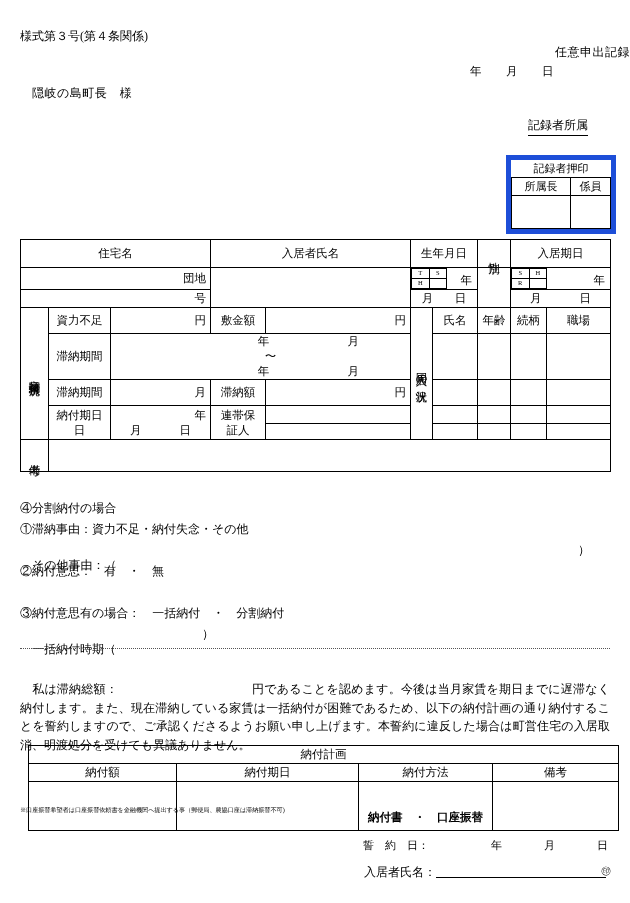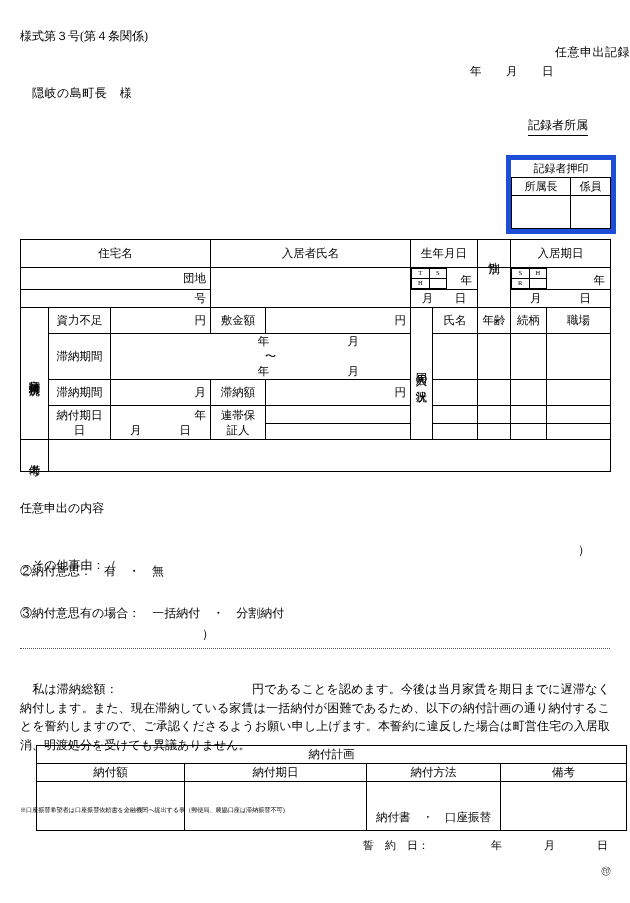--- a/index.html
+++ b/index.html
@@ -90,29 +90,29 @@
   }
   .para {
     position: absolute; left: 20px; width: 590px;
     font-size: 12px; line-height: 1.55;
     text-align: justify;
     text-justify: inter-ideograph;
   }
 
   
   .plan-table {
-    position: absolute; left: 36px; top: 745px;
+    position: absolute; left: 28px; top: 745px;
     width: 590px; border-collapse: collapse; table-layout: fixed;
   }
   .plan-table td {
     border: 1px solid #000; text-align: center; font-size: 11.5px;
     font-weight: normal; padding: 1px 0;
   }
   .plan-title { border-bottom: 1px solid #000; }
-  .plan-body td { height: 42px; vertical-align: bottom; padding-bottom: 5px; }
+  .plan-body td { height: 42px; vertical-align: bottom; padding-bottom: 5px; font-weight: bold; }
 
   .footnote {
     position: absolute; left: 20px; top: 806px;
     font-size: 6.2px; letter-spacing: -0.1px; white-space: nowrap;
   }
 
   .sig-date { position: absolute; left: 352px; top: 826px; font-size: 11px; white-space: pre; }
   .sig-name { position: absolute; left: 364px; top: 864px; font-size: 12px; }
   .sig-line {
     display: inline-block; border-bottom: 1px solid #000;
@@ -416,30 +416,34 @@
 
     <tr style="height:32px">
       <td class="ctr vcell">
         <div class="vtext">備考</div>
       </td>
       <td colspan="9" class="lft"></td>
     </tr>
   </tbody>
     </table>
 
-  <div class="btext" style="top:500px">任意申出の内容</div>
+  <div class="btext" style="top:500px">④分割納付の場合</div>
+  <div class="btext" style="top:521px">①滞納事由：資力不足・納付失念・その他</div>
 
   <div class="btext" style="top:542px">
     <span>その他事由：（</span>
   </div>
   <div class="btext" style="top:542px; left:578px">）</div>
 
   <div class="btext" style="top:563px">②納付意思：　有　・　無</div>
   <div class="btext" style="top:605px">③納付意思有の場合：　一括納付　・　分割納付</div>
 
+  <div class="btext" style="top:626px">
+    <span>一括納付時期（</span>
+  </div>
   <div class="btext" style="top:626px; left:202px">）</div>
 
   <div class="dotted" style="top:648px"></div>
 
 
   <div class="para" style="top:680px">　私は滞納総額：　　　　　　　　　　　円であることを認めます。今後は当月家賃を期日までに遅滞なく納付します。また、現在滞納している家賃は一括納付が困難であるため、以下の納付計画の通り納付することを誓約しますので、ご承認くださるようお願い申し上げます。本誓約に違反した場合は町営住宅の入居取消、明渡処分を受けても異議ありません。</div>
 
   <table class="plan-table">
     <colgroup>
       <col style="width:148px">
@@ -465,15 +469,18 @@
     </tr>
   </tbody>
     </table>
 
   <div class="footnote">※口座振替希望者は口座振替依頼書を金融機関へ提出する事（郵便局、農協口座は滞納振替不可)</div>
 
   <div class="sig-date">
     <span>誓　約　日：</span><span style="display:inline-block;width:62px"></span><span>年</span><span style="display:inline-block;width:42px"></span><span>月</span><span style="display:inline-block;width:42px"></span><span>日</span>
   </div>
 
+  <div class="sig-name">
+    <span>入居者氏名：</span><span class="sig-line"></span>
+  </div>
   <div class="sig-seal">㊞</div>
 
 </div>
 
 </body></html>

